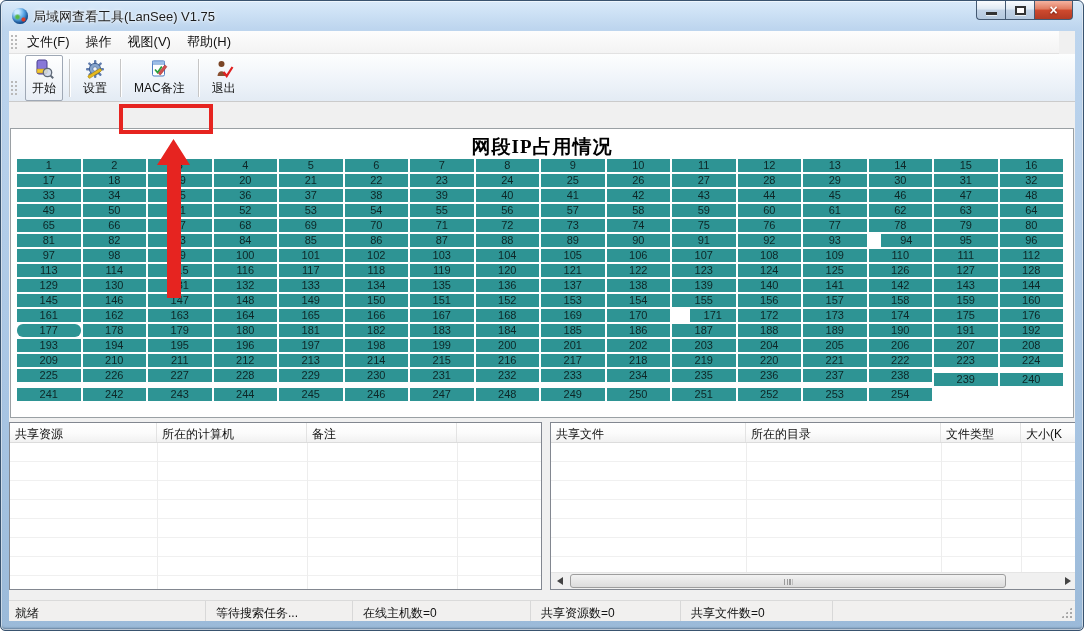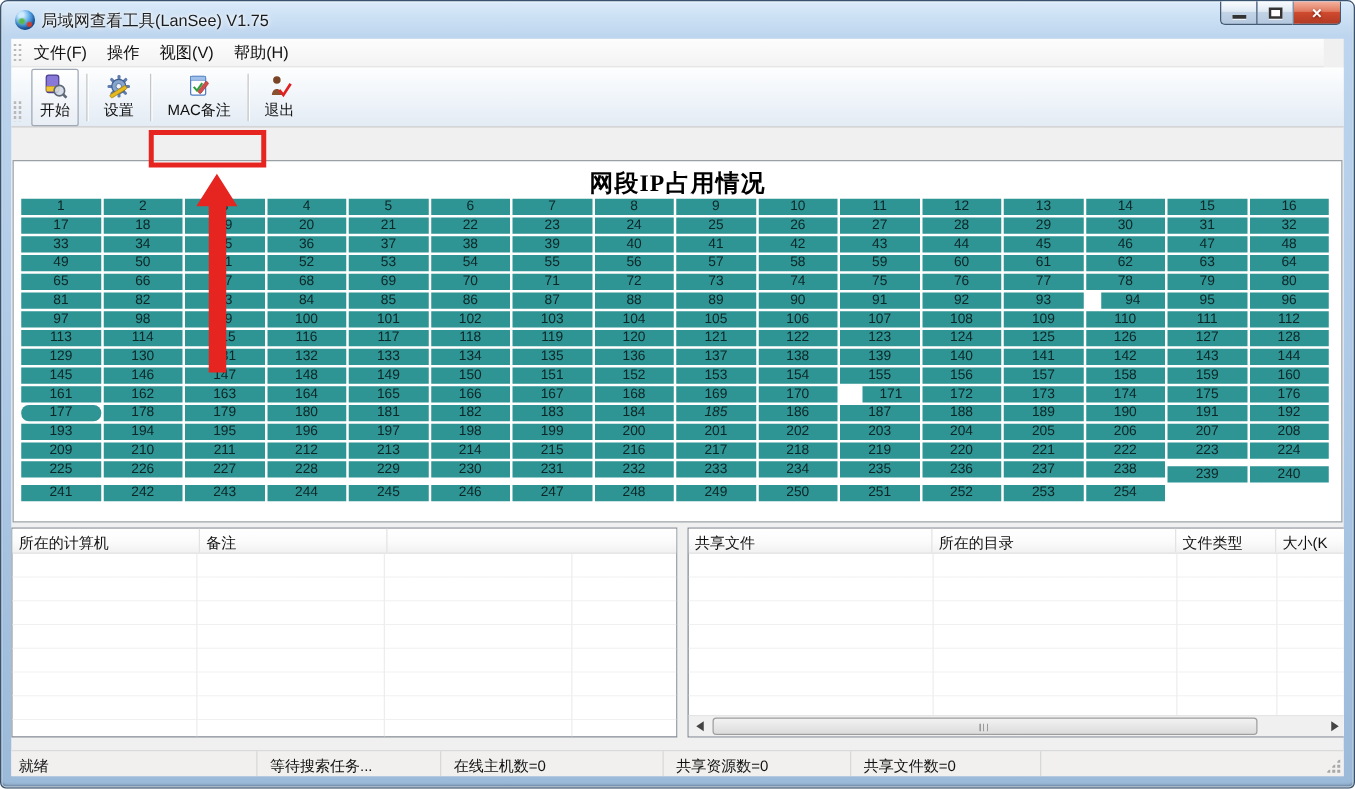--- a/index.html
+++ b/index.html
@@ -373,21 +373,21 @@
           <div class="ip-cell" style="color: rgb(13, 38, 38);">175</div>
           <div class="ip-cell" style="color: rgb(13, 38, 38);">176</div>
           <div class="ip-cell" style="color: rgb(13, 38, 38); border-radius: 6px;">177</div>
           <div class="ip-cell" style="color: rgb(13, 38, 38);">178</div>
           <div class="ip-cell" style="color: rgb(13, 38, 38);">179</div>
           <div class="ip-cell" style="color: rgb(13, 38, 38);">180</div>
           <div class="ip-cell" style="color: rgb(13, 38, 38);">181</div>
           <div class="ip-cell" style="color: rgb(13, 38, 38);">182</div>
           <div class="ip-cell" style="color: rgb(13, 38, 38);">183</div>
           <div class="ip-cell" style="color: rgb(13, 38, 38);">184</div>
-          <div class="ip-cell" style="color: rgb(13, 38, 38); font-style: italic;">185</div>
+          <div class="ip-cell" style="color: rgb(13, 38, 38);">185</div>
           <div class="ip-cell" style="color: rgb(13, 38, 38);">186</div>
           <div class="ip-cell" style="color: rgb(13, 38, 38);">187</div>
           <div class="ip-cell" style="color: rgb(13, 38, 38);">188</div>
           <div class="ip-cell" style="color: rgb(13, 38, 38);">189</div>
           <div class="ip-cell" style="color: rgb(13, 38, 38);">190</div>
           <div class="ip-cell" style="color: rgb(13, 38, 38);">191</div>
           <div class="ip-cell" style="color: rgb(13, 38, 38);">192</div>
           <div class="ip-cell" style="color: rgb(13, 38, 38);">193</div>
           <div class="ip-cell" style="color: rgb(13, 38, 38);">194</div>
           <div class="ip-cell" style="color: rgb(13, 38, 38);">195</div>
@@ -449,20 +449,21 @@
           <div class="ip-cell shifted" style="color: rgb(13, 38, 38);">251</div>
           <div class="ip-cell shifted" style="color: rgb(13, 38, 38);">252</div>
           <div class="ip-cell shifted" style="color: rgb(13, 38, 38);">253</div>
           <div class="ip-cell shifted" style="color: rgb(13, 38, 38);">254</div>
         </div>
     </div>
 
     <div class="panels">
       <div class="panel panel-left">
         <div class="panel-header">
+          <div class="ph-cell" style="width:147px;">共享资源</div>
           <div class="ph-cell" style="width:150px;">所在的计算机</div>
           <div class="ph-cell" style="width:150px;">备注</div>
           <div class="ph-cell ph-fill"></div>
         </div>
         <div class="panel-body body-left"></div>
       </div>
 
       <div class="splitter"></div>
 
       <div class="panel panel-right">

